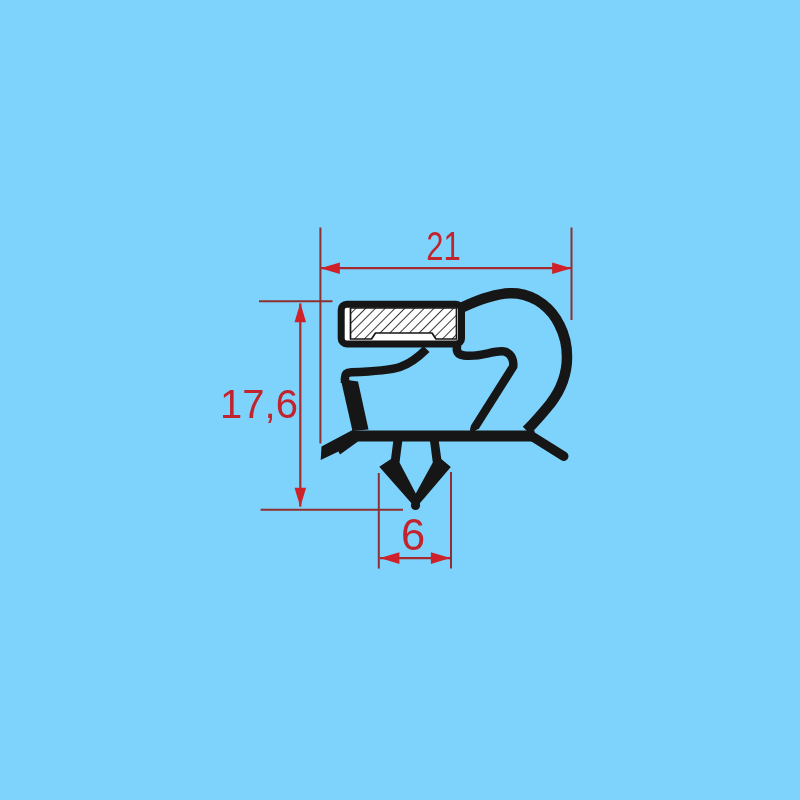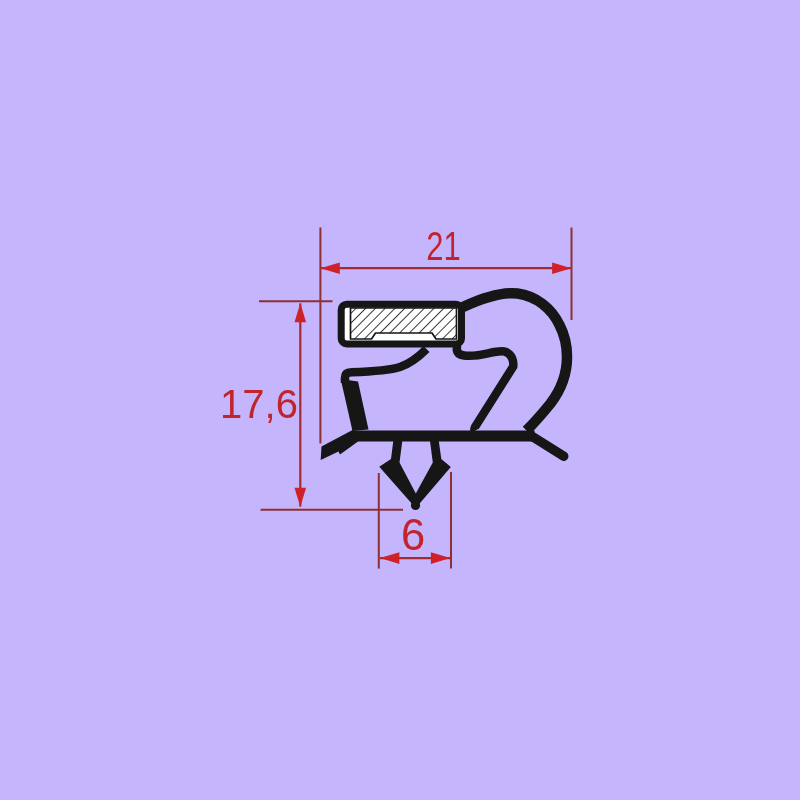--- a/index.html
+++ b/index.html
@@ -1,16 +1,16 @@
 <!DOCTYPE html>
 <html><head>
 <meta charset="utf-8">
 <style>
   html,body{margin:0;padding:0;background:#ffffff;}
-  .page{width:800px;height:800px;position:relative;background:#c4b5fd;overflow:hidden;}
+  .page{width:800px;height:800px;position:relative;background:#7dd3fc;overflow:hidden;}
   svg{position:absolute;left:0;top:0;}
   text{font-family:"Liberation Sans", sans-serif;}
 </style>
 </head>
 <body>
 <div class="page">
 <svg width="800" height="800" viewBox="0 0 800 800">
 <defs>
   <pattern id="hatch" width="6.9" height="6.9" patternUnits="userSpaceOnUse" patternTransform="rotate(45)">
     <rect width="6.9" height="6.9" fill="#ffffff"></rect>

